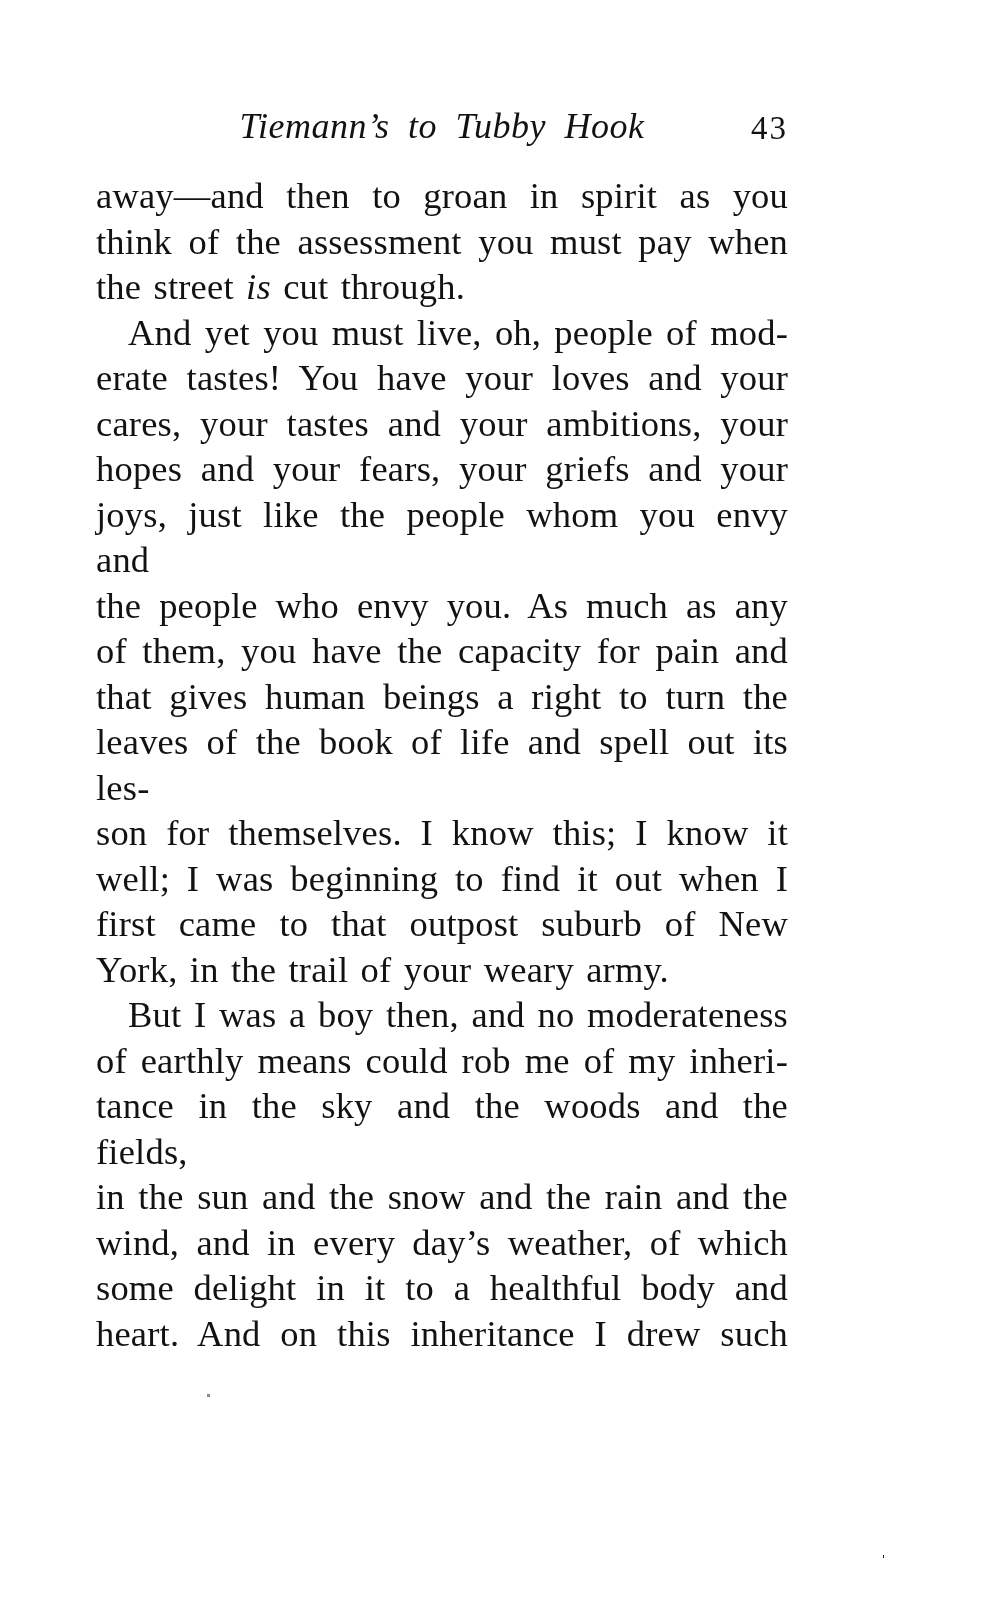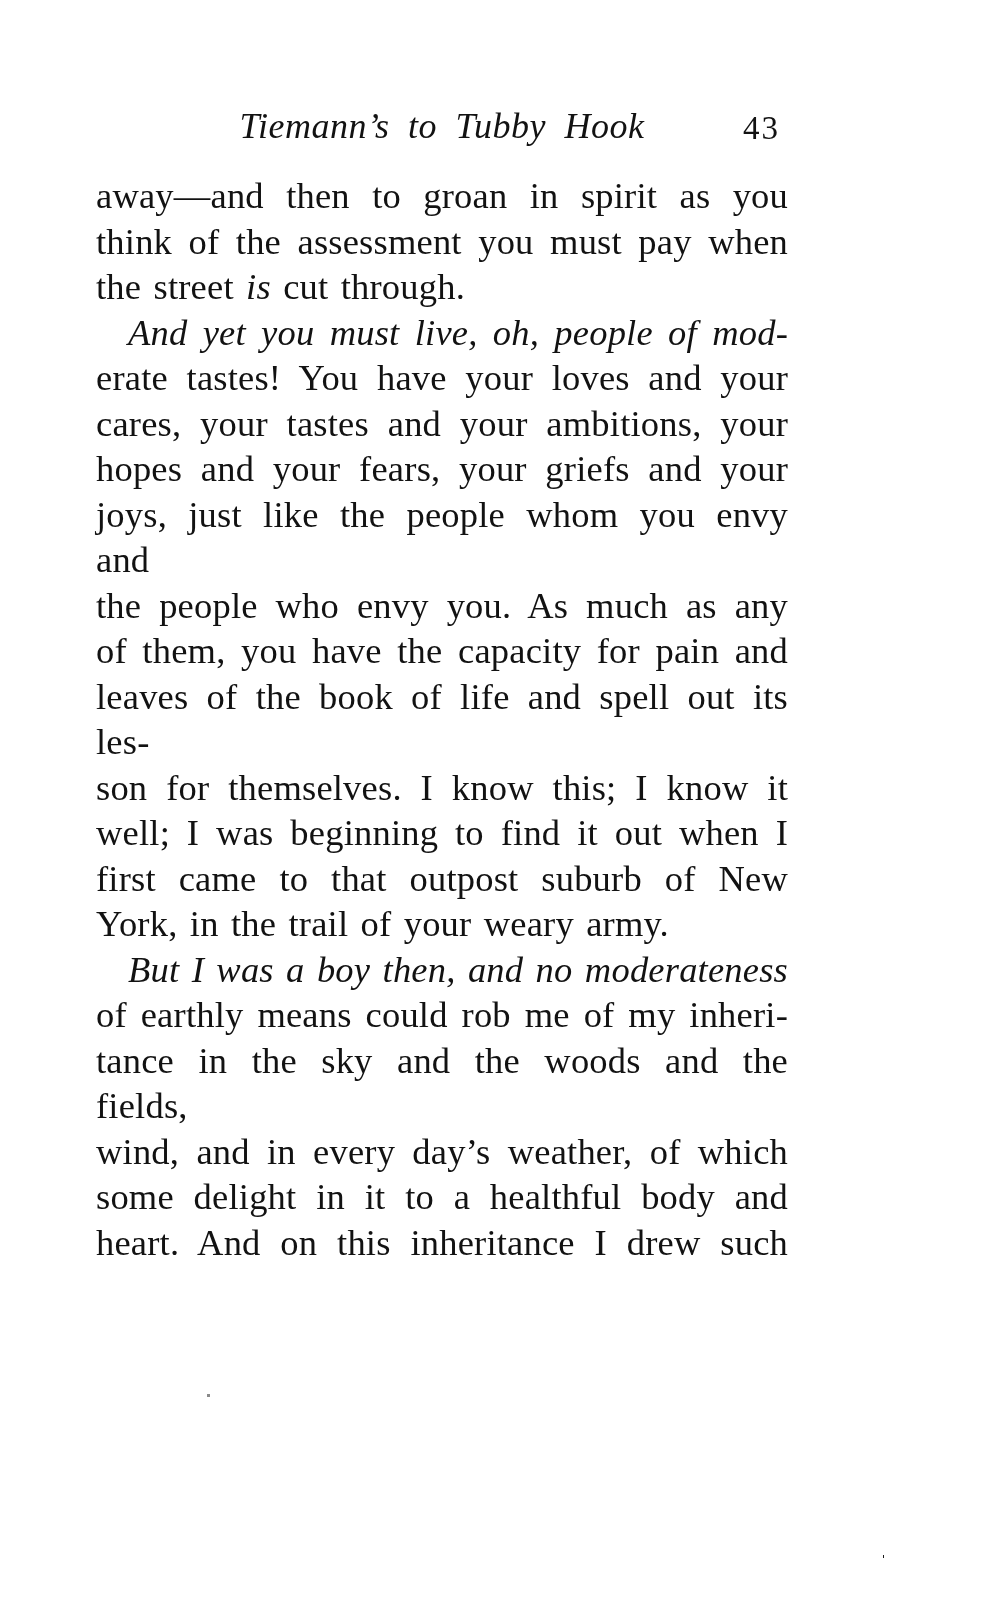--- a/index.html
+++ b/index.html
@@ -24,21 +24,21 @@
   }
   .running-title {
     display: block;
     text-align: center;
     font-style: italic;
     word-spacing: 9px;
     letter-spacing: 0.5px;
   }
   .folio {
     position: absolute;
-    right: 8px;
+    right: 0px;
     top: 8px;
     font-size: 33px;
     line-height: 33px;
     letter-spacing: 2px;
     font-style: normal;
     margin-left: 32px;
   }
   
   .text-block {
     position: absolute;
@@ -53,21 +53,21 @@
     text-align: justify;
     text-align-last: justify;
     word-spacing: 3px;
     letter-spacing: 0.2px;
     white-space: normal;
   }
   .line.last {
     text-align: left;
     text-align-last: auto;
   }
-  .para.indented .lines .line:first-child { text-indent: 32px; font-style: italic; }
+  .para.indented .lines .line:first-child { text-indent: 32px; }
   .ital { font-style: italic; }
   
   .speck { position: absolute; background: #1a1a1a; }
   .speck.faint { background: #8a8a8a; }
 </style>
 </head>
 <body>
 
 <div class="page">
 
@@ -88,33 +88,35 @@
 
     <section class="para indented">
       <div class="lines">
           <div class="line">And yet you must live, oh, people of mod-</div>
           <div class="line">erate tastes!  You have your loves and your</div>
           <div class="line">cares, your tastes and your ambitions, your</div>
           <div class="line">hopes and your fears, your griefs and your</div>
           <div class="line">joys, just like the people whom you envy and</div>
           <div class="line">the people who envy you.  As much as any</div>
           <div class="line">of them, you have the capacity for pain and</div>
+          <div class="line">that gives human beings a right to turn the</div>
           <div class="line">leaves of the book of life and spell out its les-</div>
           <div class="line">son for themselves.  I know this; I know it</div>
           <div class="line">well; I was beginning to find it out when I</div>
           <div class="line">first came to that outpost suburb of New</div>
         </div>
       <div class="line last">York, in the trail of your weary army.</div>
     </section>
 
     <section class="para indented">
       <div class="lines">
           <div class="line">But I was a boy then, and no moderateness</div>
           <div class="line">of earthly means could rob me of my inheri-</div>
           <div class="line">tance in the sky and the woods and the fields,</div>
+          <div class="line">in the sun and the snow and the rain and the</div>
           <div class="line">wind, and in every day’s weather, of which</div>
           <div class="line">some delight in it to a healthful body and</div>
           <div class="line">heart.  And on this inheritance I drew such</div>
         </div>
     </section>
 
   </main>
 
   <div class="speck" style="left:911px; top:63px; width:3px; height:7px;"></div>
   <div class="speck" style="left:996px; top:160px; width:3px; height:3px;"></div>

